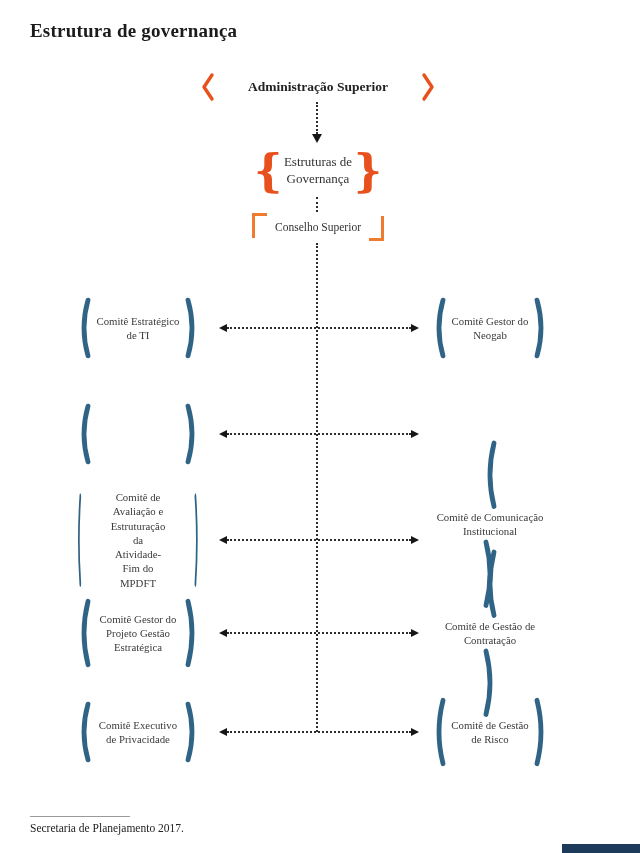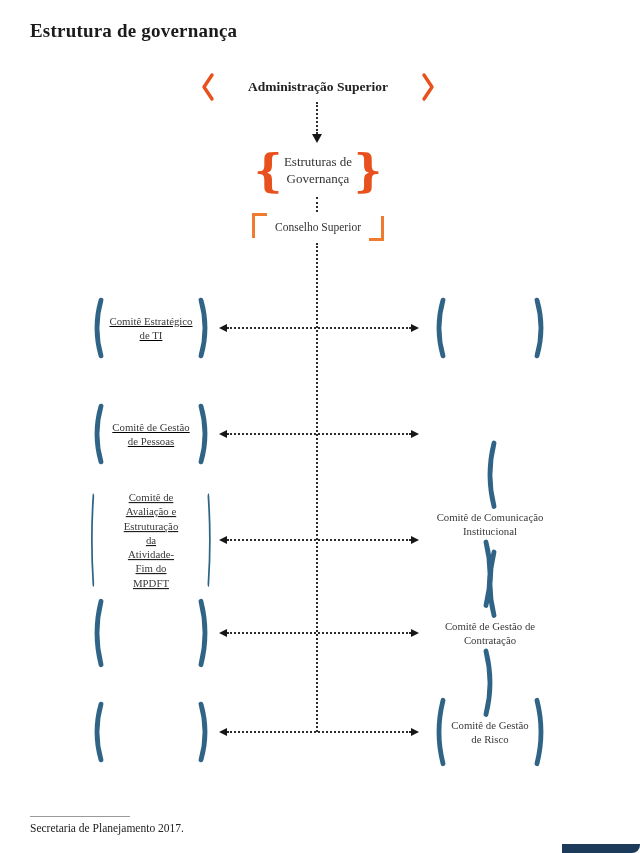--- a/index.html
+++ b/index.html
@@ -2,21 +2,20 @@
 <html><head>
 <meta charset="utf-8">
 <style>
   html,body{margin:0;padding:0;background:#ffffff;}
   #canvas{
     position:relative;
     width:640px;height:853px;
     background:#ffffff;
     font-family:"Liberation Serif", serif;
     overflow:hidden;
-    border-radius:8px;
   }
   .abs{position:absolute;}
 
   
   .page-title{
     left:30px;top:20px;
     font-size:19px;font-weight:bold;color:#1b1b1b;
     letter-spacing:.2px;
   }
 
@@ -67,21 +66,21 @@
     display:flex;align-items:center;justify-content:space-between;
     transform:translateY(-50%);
   }
   .committee .par{display:block;width:16px;}
   .committee .par svg{display:block;width:100%;height:100%;}
   .h2 .par{height:62px;} .h3 .par{height:70px;} .h4 .par{height:84px;} .h5 .par{height:96px;}
   .ctext{
     flex:1;text-align:center;font-size:10.8px;color:#3a3a3a;line-height:1.32;
     padding:0 3px;
   }
-  .cm-left{left:89px;width:124px;text-decoration:underline;}
+  .cm-left{left:76px;width:124px;}
   .cm-right{left:431px;width:118px;}
 
   
   .harrow{position:absolute;left:219px;width:200px;height:10px;}
   .harrow .dots{position:absolute;left:8px;right:8px;top:4px;border-top:2px dotted #2c2c2c;}
   .ah{position:absolute;width:0;height:0;top:1px;}
   .ah-left{left:0;border-top:4px solid transparent;border-bottom:4px solid transparent;border-right:8px solid #161616;}
   .ah-right{right:0;border-top:4px solid transparent;border-bottom:4px solid transparent;border-left:8px solid #161616;}
 
   
@@ -146,34 +145,34 @@
     <span class="dots"></span>
     <span class="ah ah-left"></span>
     <span class="ah ah-right"></span>
   </div>
   <div class="committee cm-right h2" style="top:328px;">
     <span class="par">
         <svg viewBox="0 0 20 80" preserveAspectRatio="none">
           <path d="M15 4 Q5 40 15 76" fill="none" stroke="#2f6486" stroke-width="6" stroke-linecap="round"></path>
         </svg>
       </span>
+    <div class="ctext">Comitê Gestor do Neogab</div>
     <span class="par">
         <svg viewBox="0 0 20 80" preserveAspectRatio="none">
           <path d="M5 4 Q15 40 5 76" fill="none" stroke="#2f6486" stroke-width="6" stroke-linecap="round"></path>
         </svg>
       </span>
   </div>
 
   <div class="committee cm-left h2" style="top:434px;">
     <span class="par">
         <svg viewBox="0 0 20 80" preserveAspectRatio="none">
           <path d="M15 4 Q5 40 15 76" fill="none" stroke="#2f6486" stroke-width="6" stroke-linecap="round"></path>
         </svg>
       </span>
-    <div class="ctext">Comitê de Gestão de Pessoas</div>
     <span class="par">
         <svg viewBox="0 0 20 80" preserveAspectRatio="none">
           <path d="M5 4 Q15 40 5 76" fill="none" stroke="#2f6486" stroke-width="6" stroke-linecap="round"></path>
         </svg>
       </span>
   </div>
   <div class="harrow" style="top:429px;">
     <span class="dots"></span>
     <span class="ah ah-left"></span>
     <span class="ah ah-right"></span>
@@ -210,20 +209,21 @@
         </svg>
       </span>
   </div>
 
   <div class="committee cm-left h3" style="top:633px;">
     <span class="par">
         <svg viewBox="0 0 20 80" preserveAspectRatio="none">
           <path d="M15 4 Q5 40 15 76" fill="none" stroke="#2f6486" stroke-width="6" stroke-linecap="round"></path>
         </svg>
       </span>
+    <div class="ctext">Comitê Gestor do Projeto Gestão Estratégica</div>
     <span class="par">
         <svg viewBox="0 0 20 80" preserveAspectRatio="none">
           <path d="M5 4 Q15 40 5 76" fill="none" stroke="#2f6486" stroke-width="6" stroke-linecap="round"></path>
         </svg>
       </span>
   </div>
   <div class="harrow" style="top:628px;">
     <span class="dots"></span>
     <span class="ah ah-left"></span>
     <span class="ah ah-right"></span>
@@ -241,20 +241,21 @@
         </svg>
       </span>
   </div>
 
   <div class="committee cm-left h2" style="top:732px;">
     <span class="par">
         <svg viewBox="0 0 20 80" preserveAspectRatio="none">
           <path d="M15 4 Q5 40 15 76" fill="none" stroke="#2f6486" stroke-width="6" stroke-linecap="round"></path>
         </svg>
       </span>
+    <div class="ctext">Comitê Executivo de Privacidade</div>
     <span class="par">
         <svg viewBox="0 0 20 80" preserveAspectRatio="none">
           <path d="M5 4 Q15 40 5 76" fill="none" stroke="#2f6486" stroke-width="6" stroke-linecap="round"></path>
         </svg>
       </span>
   </div>
   <div class="harrow" style="top:727px;">
     <span class="dots"></span>
     <span class="ah ah-left"></span>
     <span class="ah ah-right"></span>

